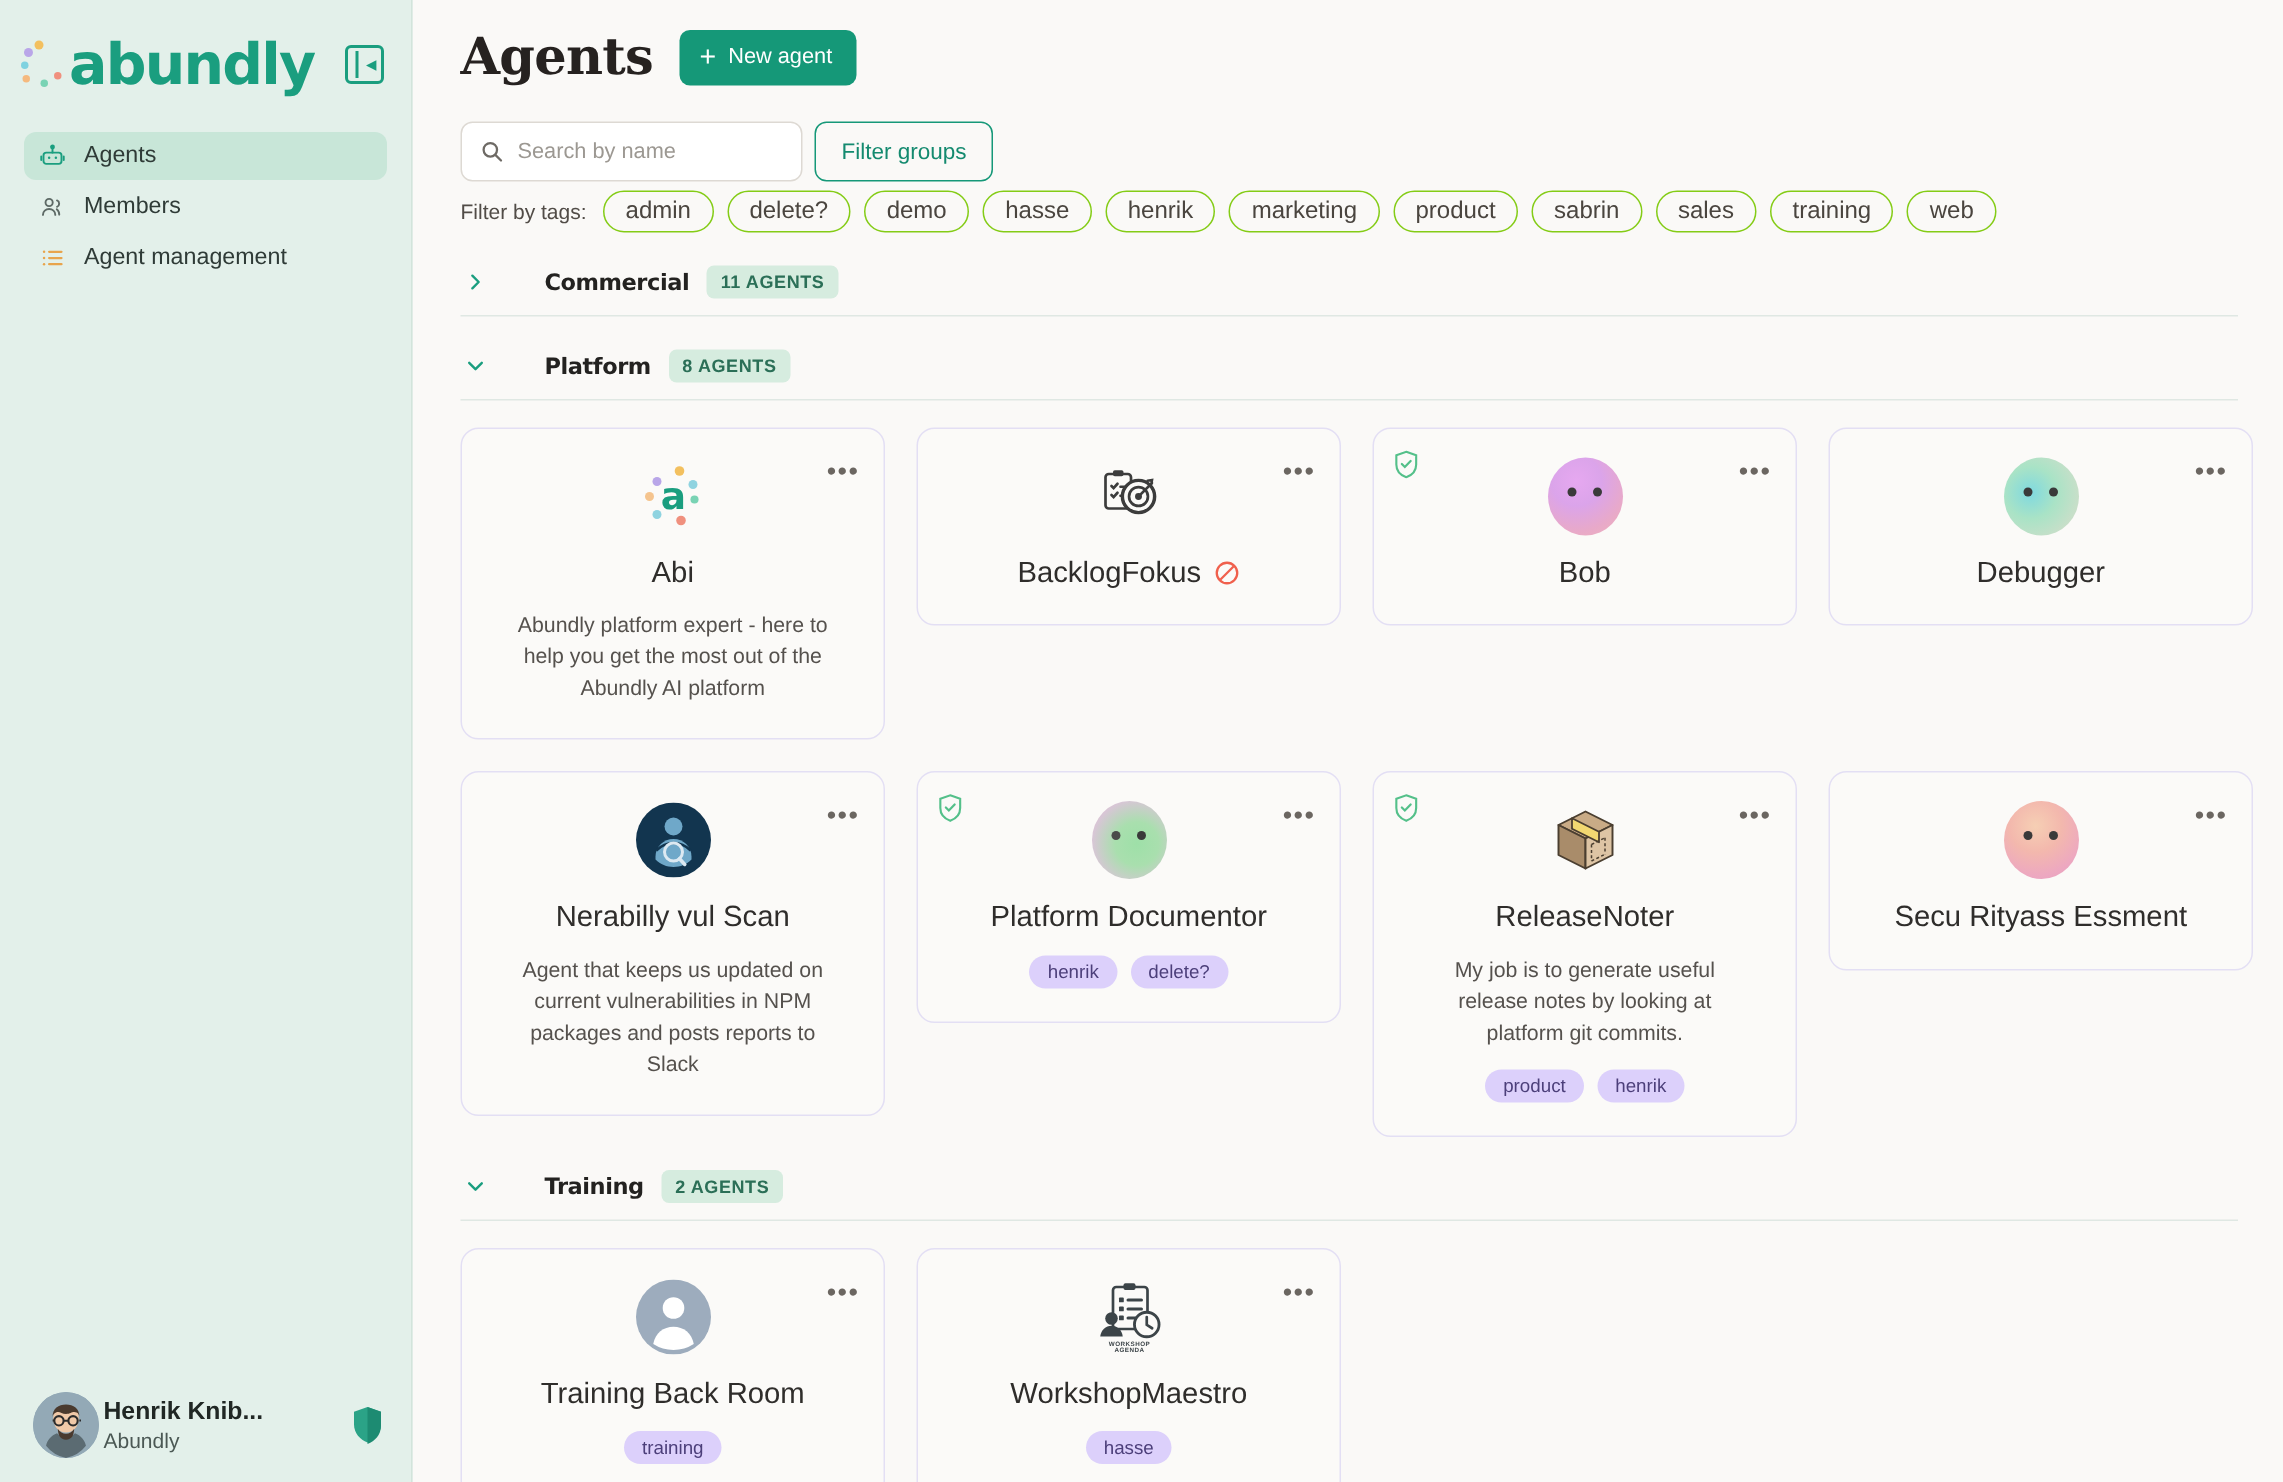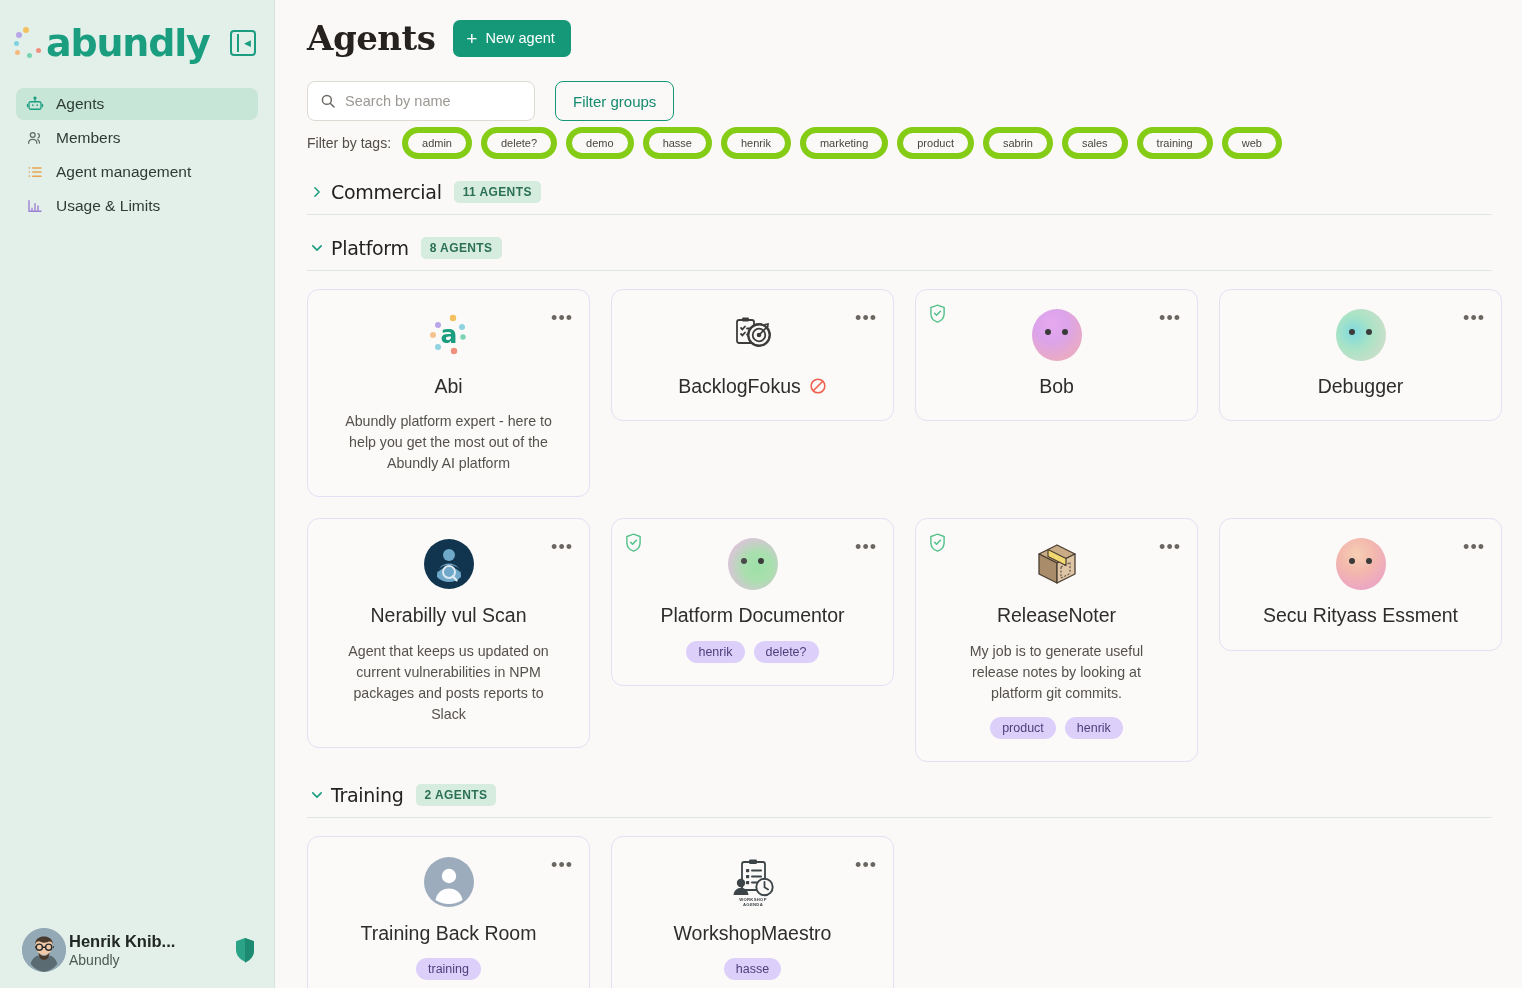--- a/index.html
+++ b/index.html
@@ -77,55 +77,55 @@
     font-family: "DejaVu Serif", serif; letter-spacing: -0.5px;
   }
   .new-agent-btn {
     display: inline-flex; align-items: center; gap: 8px;
     background: #159878; color: #fff; border: none; cursor: pointer;
     border-radius: 7px; padding: 9px 16px 9px 13px;
     font-size: 14.5px; font-family: "Liberation Sans", sans-serif;
   }
   .plus { font-size: 19px; line-height: 1; font-weight: 400; }
 
-  .controls { display: flex; align-items: center; gap: 20px; margin-top: 23px; }
+  .controls { display: flex; align-items: center; gap: 8px; margin-top: 23px; }
   .search-box {
     width: 228px; height: 40px; border: 1px solid #ddd9d3; background: #fff;
     border-radius: 8px; display: flex; align-items: center; gap: 9px; padding: 0 12px;
   }
   .search-box input {
     border: none; outline: none; background: transparent; flex: 1;
     font-size: 14.5px; color: #3a3a3a; font-family: "Liberation Sans", sans-serif;
   }
   .search-box input::placeholder { color: #9c9892; }
   .filter-groups-btn {
     height: 40px; padding: 0 17px; border: 1px solid #159878; background: transparent;
     color: #148a6f; border-radius: 8px; font-size: 15px; cursor: pointer;
     font-family: "Liberation Sans", sans-serif;
   }
 
   .tag-filter-row { display: flex; align-items: center; gap: 9px; margin-top: 6px; flex-wrap: wrap; }
   .tag-filter-label { font-size: 14px; color: #514c47; margin-right: 2px; }
   .tag-pill {
-    border: 6px solid #84cc16; border-radius: 999px; background: transparent;
-    padding: 4px 14px; font-size: 11px; color: #4a453f; cursor: pointer;
+    border: 1px solid #84cc16; border-radius: 999px; background: transparent;
+    padding: 4px 14px; font-size: 16px; color: #4a453f; cursor: pointer;
     font-family: "Liberation Sans", sans-serif;
   }
 
   .group { margin-top: 14px; }
   .group-head {
     display: flex; align-items: center; gap: 12px; padding: 8px 0 11px 24px;
     border-bottom: 1px solid #dfe8e3; cursor: pointer; position: relative;
   }
   .chev {
     position: absolute; left: 0; width: 20px; height: 20px;
     display: flex; align-items: center; justify-content: center;
     color: #1a9e7f;
   }
-  .group-name { font-size: 19px; font-weight: 400; color: #232220; font-family: "DejaVu Sans", sans-serif; letter-spacing: -0.3px;}
+  .group-name { font-size: 15px; font-weight: 700; color: #232220; font-family: "DejaVu Sans", sans-serif; letter-spacing: -0.3px; margin-left: 32px;}
   .group-count {
     background: #d6ecdf; color: #2b6f57; border-radius: 5px;
     padding: 4px 9px; font-size: 12px; font-weight: 700; letter-spacing: 0.4px;
   }
 
   .cards { display: grid; grid-template-columns: repeat(4, 283px); gap: 21px; margin-top: 18px; align-items: start; }
   .card {
     background: #fbfaf8; border: 1px solid #e3dff4; border-radius: 12px;
     position: relative; padding: 20px 18px 22px; cursor: pointer;
     display: flex; flex-direction: column; align-items: center;
@@ -208,29 +208,20 @@
       <div class="nav-item">
         <span class="nav-icon">
           <svg width="18" height="18" viewBox="0 0 24 24" fill="none" stroke="#e8a44c" stroke-width="2" stroke-linecap="round">
             <path d="M9 6.5h11M9 12h11M9 17.5h11"></path>
               <circle cx="4.5" cy="6.5" r="1.1" fill="#e8a44c" stroke="none"></circle>
             <circle cx="4.5" cy="12" r="1.1" fill="#e8a44c" stroke="none"></circle>
               <circle cx="4.5" cy="17.5" r="1.1" fill="#e8a44c" stroke="none"></circle>
           </svg>
         </span>
         <span>Agent management</span>
-      </div>
-      <div class="nav-item">
-        <span class="nav-icon">
-          <svg width="18" height="18" viewBox="0 0 24 24" fill="none" stroke="#9b7fd4" stroke-width="1.8" stroke-linecap="round">
-            <path d="M4 5v14M4 19h16"></path>
-              <path d="M8 15v2.5M12 9v8.5M16 12v5.5"></path>
-          </svg>
-        </span>
-        <span>Usage &amp; Limits</span>
       </div>
     </nav>
 
     <div class="sidebar-bottom">
       <div class="avatar">
         <svg width="44" height="44" viewBox="0 0 44 44">
           <circle cx="22" cy="22" r="22" fill="#93a9b6"></circle>
           <path d="M22 9c6 0 8.5 3.6 8.5 8.6 0 5.4-3.6 9.4-8.5 9.4s-8.5-4-8.5-9.4C13.5 12.6 16 9 22 9z" fill="#f0c9a8"></path>
           <path d="M13 17c0-6 4-8.6 9-8.6s9 2.6 9 8.6c0-1.5-1-3.6-3.5-3.6-2 0-2.6 1.3-5.5 1.3S18 12.8 16 13.4c-2 .6-3 2.1-3 3.6z" fill="#4a3a2e"></path>
           <path d="M16 27.5c1.6 1.8 3.7 2.6 6 2.6s4.4-.8 6-2.6c3.8 1.4 6.6 4.6 7.3 8.4A21.9 21.9 0 0122 44a21.9 21.9 0 01-13.3-8.1c.7-3.8 3.5-7 7.3-8.4z" fill="#5b6b72"></path>

